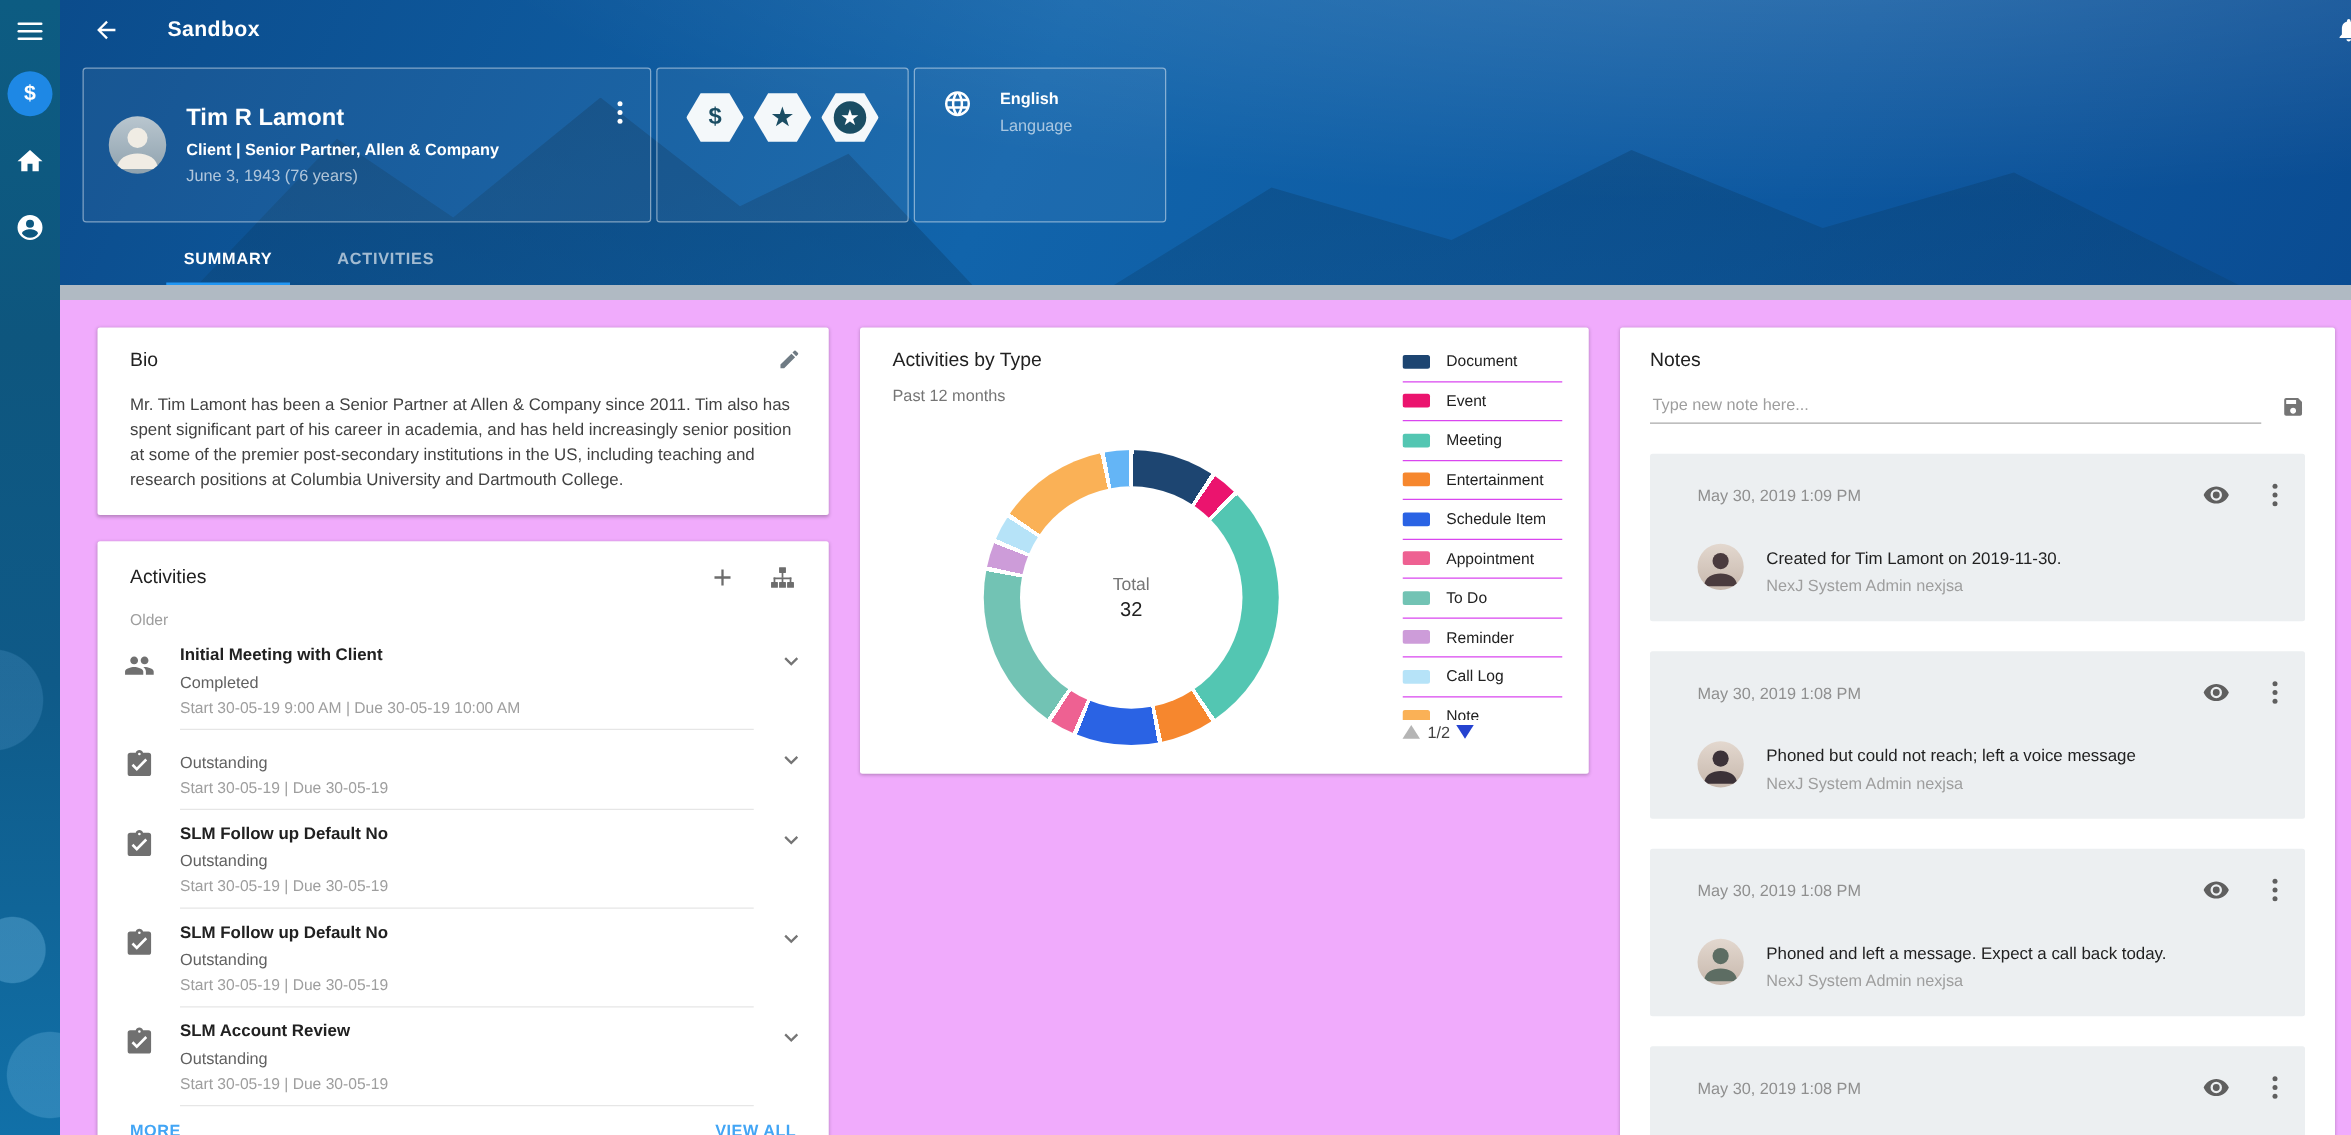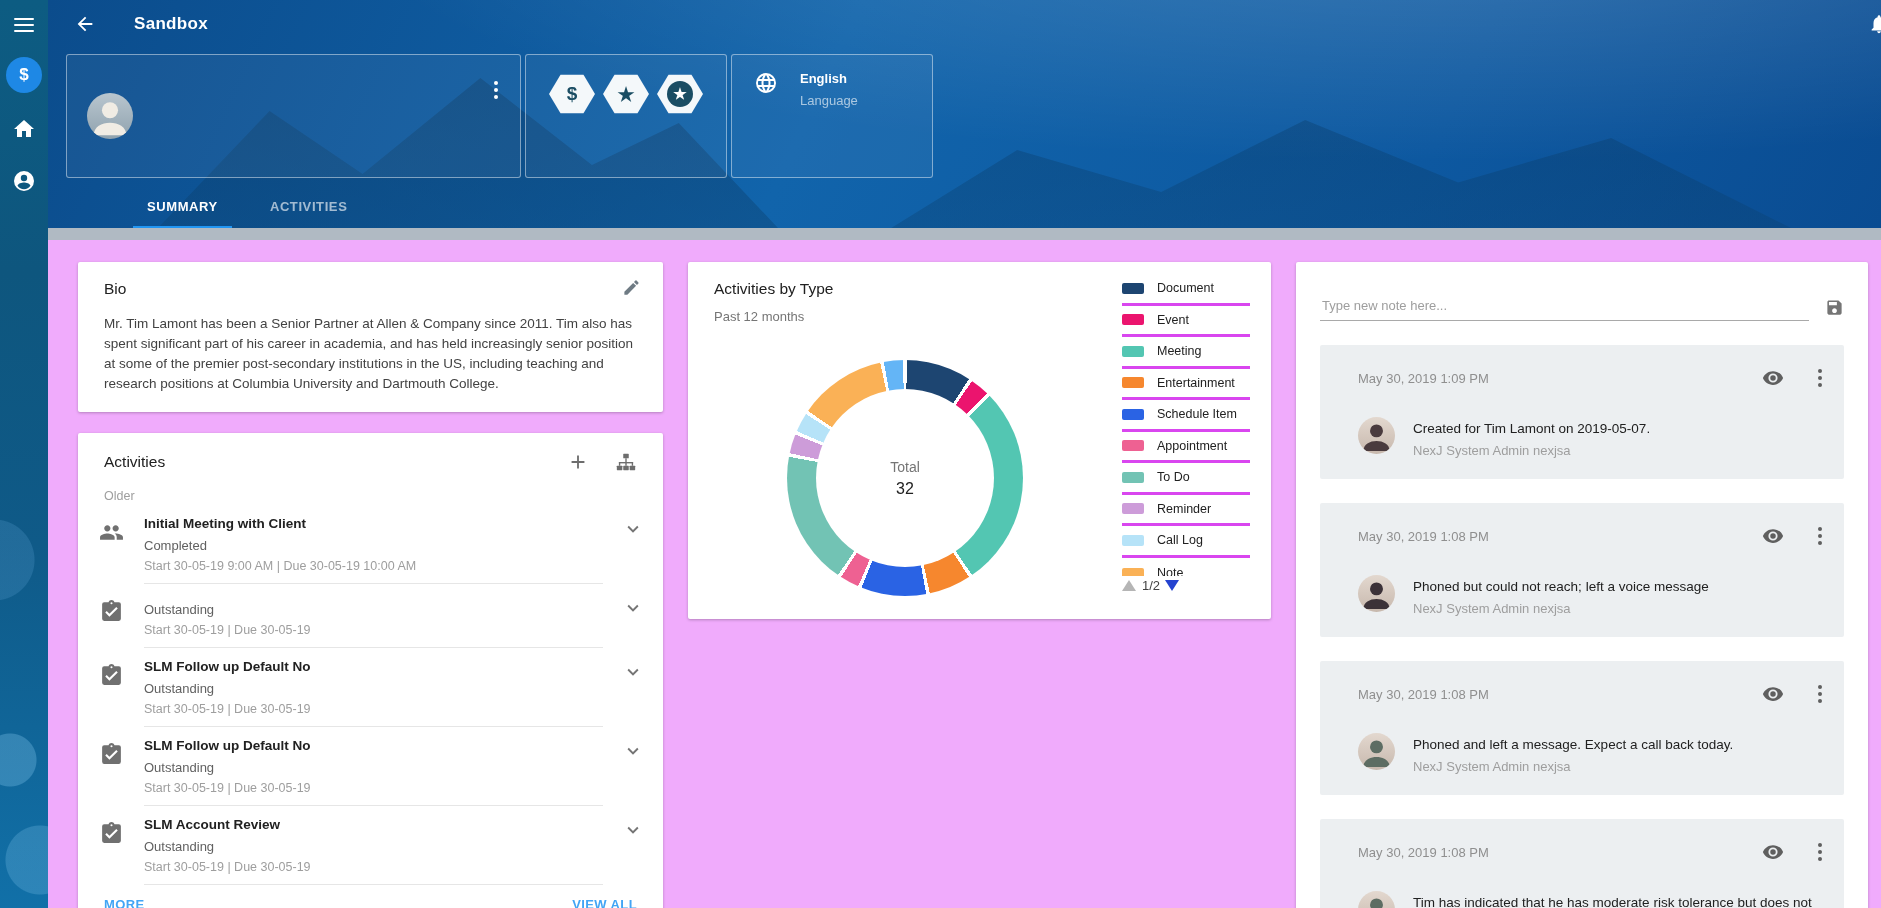--- a/index.html
+++ b/index.html
@@ -107,21 +107,21 @@
 
   
   .chart-card { height:357px; padding:18px 26px; position:relative; }
   .chart-sub { font-size:13px; color:#757575; margin-top:11px; }
   .donut { position:absolute; left:99px; top:98px; width:236px; height:236px; border-radius:50%; }
   .donut-hole { position:absolute; left:29px; top:29px; width:178px; height:178px; background:#fff; border-radius:50%;
     display:flex; flex-direction:column; align-items:center; justify-content:center; }
   .donut-total-label { font-size:14px; color:#757575; }
   .donut-total-value { font-size:16px; color:#212121; margin-top:5px; }
   .legend { position:absolute; left:434px; top:12px; width:128px; height:302px; overflow:hidden; }
-  .lg-row { display:flex; align-items:center; height:31.5px; border-bottom:3px solid #d946ef; }
+  .lg-row { display:flex; align-items:center; height:31.5px; border-bottom:1px solid #d946ef; }
   .lg-row:last-child { border-bottom:none; }
   .lg-swatch { width:22px; height:11px; border-radius:2px; flex:0 0 auto; }
   .lg-label { font-size:12.5px; color:#212121; margin-left:13px; white-space:nowrap; }
   .lg-pager { position:absolute; left:434px; top:316px; display:flex; align-items:center; font-size:13px; color:#424242; }
   .pg-up { width:0; height:0; border-left:7px solid transparent; border-right:7px solid transparent; border-bottom:11px solid #b5b5b5; cursor:pointer; }
   .pg-down { width:0; height:0; border-left:7px solid transparent; border-right:7px solid transparent; border-top:11px solid #2543d0; cursor:pointer; }
   .pg-num { margin:0 5px 0 6px; }
 
   
   .notes-card { flex:1; padding:18px 24px; overflow:hidden; }
@@ -183,20 +183,25 @@
 
   <div class="cards-row">
 
     <div class="hcard card-client">
       <div class="avatar-big">
         <svg viewBox="0 0 24 24">
             <circle cx="12" cy="9" r="4.2" fill="#f0ece4"></circle>
             <path d="M3.5 22c0-4.4 4.2-6.5 8.5-6.5s8.5 2.1 8.5 6.5z" fill="#f0ece4"></path>
           </svg>
       </div>
+      <div class="client-text">
+        <div class="client-name">Tim R Lamont</div>
+        <div class="client-sub">Client | Senior Partner, Allen &amp; Company</div>
+        <div class="client-birth">June 3, 1943 (76 years)</div>
+      </div>
       <span class="kebab">
           <i></i>
           <i></i>
           <i></i>
         </span>
     </div>
 
     <div class="hcard card-badges">
       <div class="hexa">$</div>
       <div class="hexa">★</div>
@@ -409,20 +414,21 @@
       <div class="lg-pager">
         <span class="pg-up"></span>
         <span class="pg-num">1/2</span>
         <span class="pg-down"></span>
       </div>
     </div>
   </div>
 
   <div class="col3">
     <div class="card notes-card">
+      <div class="card-title">Notes</div>
       <div class="note-input-row">
         <input class="note-input" type="text" placeholder="Type new note here..." style="">
         <span class="save-btn">
             <svg viewBox="0 0 24 24">
               <path d="M17 3H5c-1.11 0-2 .9-2 2v14c0 1.1.89 2 2 2h14c1.1 0 2-.9 2-2V7l-4-4zm-5 16c-1.66 0-3-1.34-3-3s1.34-3 3-3 3 1.34 3 3-1.34 3-3 3zm3-10H5V5h10v4z"></path>
             </svg>
           </span>
       </div>
 
       <div class="note">
@@ -438,21 +444,21 @@
               <i></i>
               <i></i>
             </span>
         </div>
         <div class="note-body">
           <div class="avatar-sm"><svg viewBox="0 0 24 24">
                 <circle cx="12" cy="9" r="4.2" fill="#4a3b3e"></circle>
                 <path d="M3.5 22c0-4.4 4.2-6.5 8.5-6.5s8.5 2.1 8.5 6.5z" fill="#4a3b3e"></path>
               </svg></div>
           <div class="note-texts">
-            <div class="note-text">Created for Tim Lamont on 2019-05-07.</div>
+            <div class="note-text">Created for Tim Lamont on 2019-11-30.</div>
             <div class="note-author">NexJ System Admin nexjsa</div>
           </div>
         </div>
       </div>
 
       <div class="note">
         <div class="note-top">
           <span class="note-time">May 30, 2019 1:08 PM</span>
           <span class="eye-btn">
               <svg viewBox="0 0 24 24">

